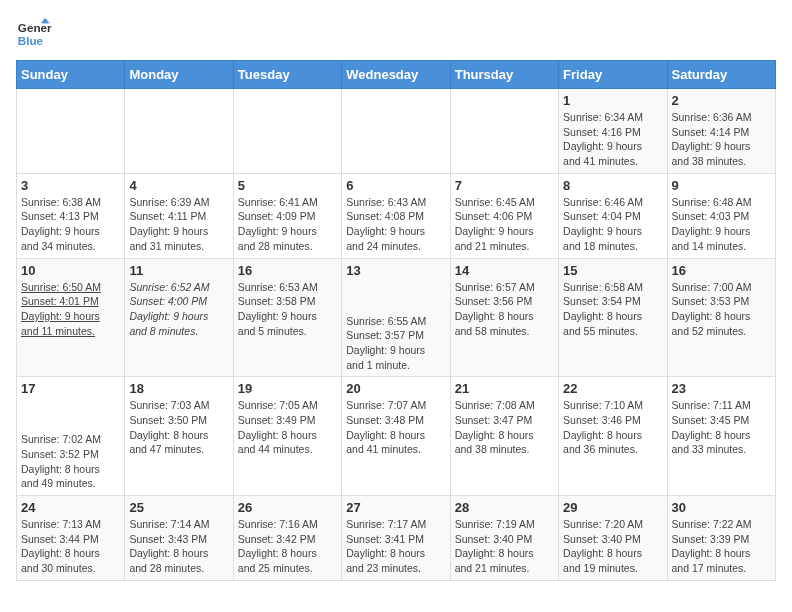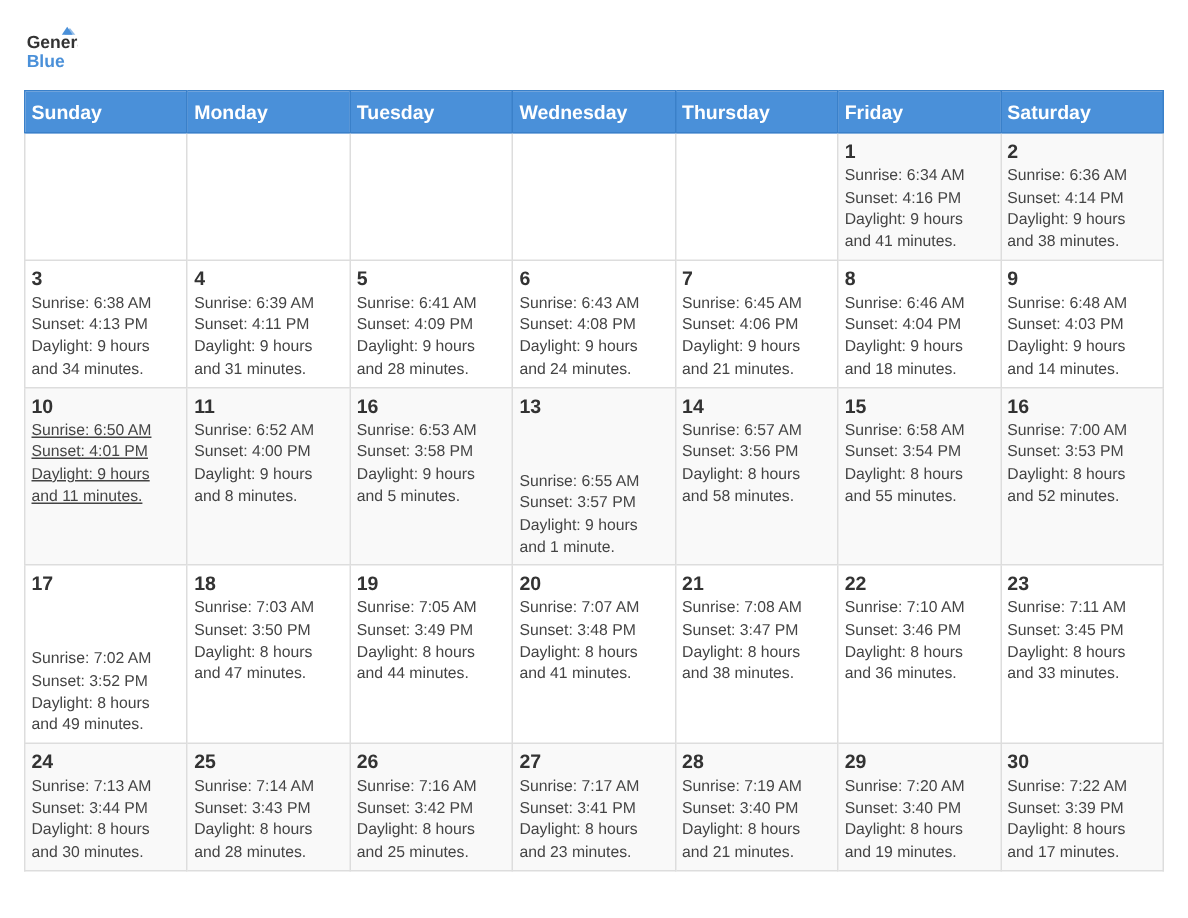--- a/index.html
+++ b/index.html
@@ -179,21 +179,21 @@
       <tr>
         <td>
           <div class="day-number">10</div>
           <div class="day-info" style="white-space: pre-line; text-decoration: underline;">Sunrise: 6:50 AM
 Sunset: 4:01 PM
 Daylight: 9 hours
 and 11 minutes.</div>
         </td>
         <td>
           <div class="day-number">11</div>
-          <div class="day-info" style="white-space: pre-line;">Sunrise: 6:52 AM
+          <div class="day-info" style="white-space: pre-line; font-style: italic;">Sunrise: 6:52 AM
 Sunset: 4:00 PM
 Daylight: 9 hours
 and 8 minutes.</div>
         </td>
         <td>
           <div class="day-number">16</div>
           <div class="day-info" style="white-space: pre-line;">Sunrise: 6:53 AM
 Sunset: 3:58 PM
 Daylight: 9 hours
 and 5 minutes.</div>

